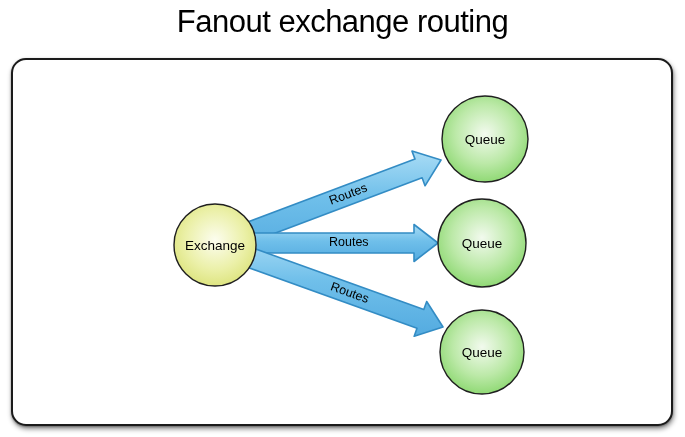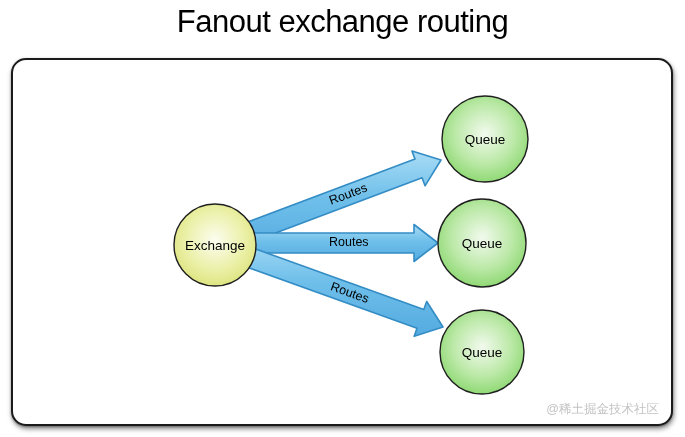--- a/index.html
+++ b/index.html
@@ -74,16 +74,15 @@
       <circle class="node-circle" cx="472" cy="79" r="43" fill="url(#gradQueue)" stroke="#1f1f1f"></circle>
       <text class="node-label" x="472" y="80">Queue</text>
 
       <circle class="node-circle" cx="469" cy="183" r="44" fill="url(#gradQueue)" stroke="#1f1f1f"></circle>
       <text class="node-label" x="469" y="184">Queue</text>
 
       <circle class="node-circle" cx="469" cy="292" r="42" fill="url(#gradQueue)" stroke="#1f1f1f"></circle>
       <text class="node-label" x="469" y="293">Queue</text>
     </svg>
 
-    <div class="watermark">@稀土掘金技术社区</div>
   </div>
 
 </div>
 
 </body></html>

